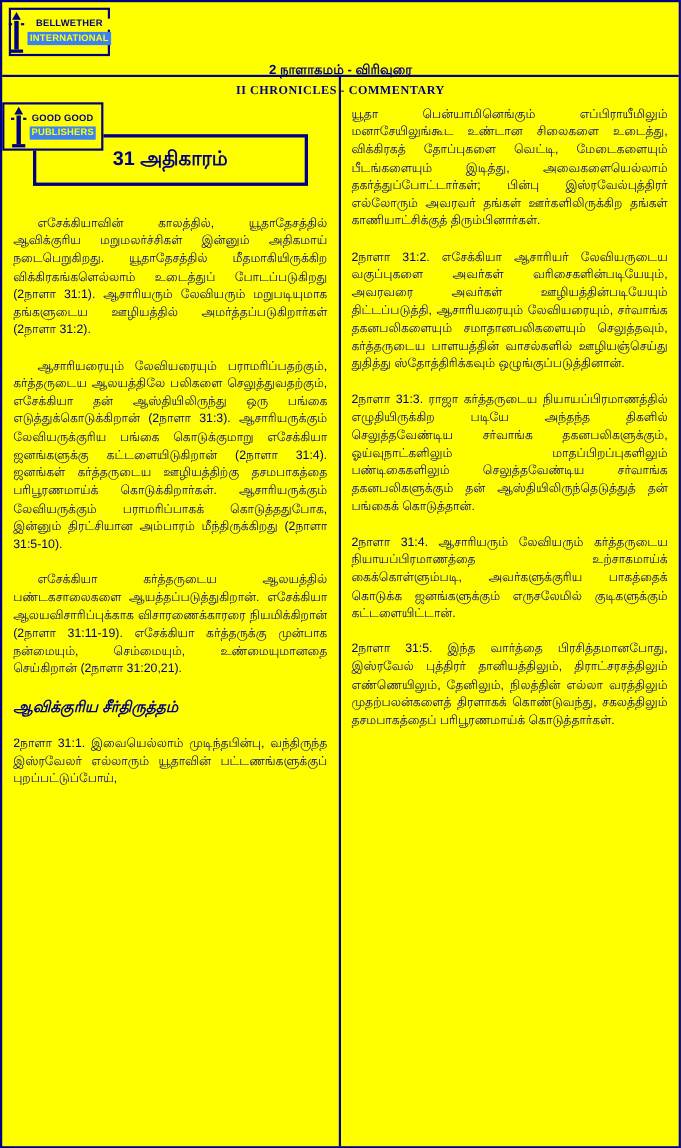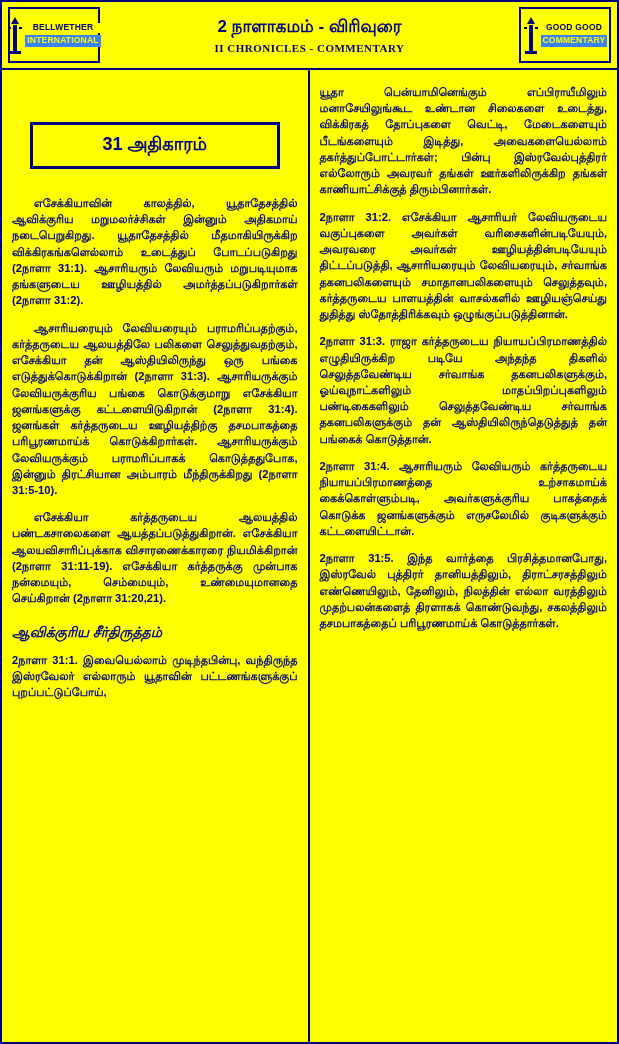--- a/index.html
+++ b/index.html
@@ -23,20 +23,21 @@
   }
 
   
   .header {
     position: relative;
     height: 68px;
     border-bottom: 2px solid #000080;
     box-sizing: border-box;
     display: flex;
     align-items: stretch;
+    flex-direction: column;
   }
   .logo-box {
     width: 92px;
     margin: 5px 0 5px 6px;
     border: 2px solid #000080;
     background: #ffff00;
     display: flex;
     align-items: center;
     justify-content: center;
     box-sizing: border-box;
@@ -73,21 +74,21 @@
     margin-top: 2px;
   }
   .header-titles {
     flex: 1;
     display: flex;
     flex-direction: column;
     align-items: center;
     justify-content: center;
   }
   .title-ta {
-    font-size: 17px;
+    font-size: 12px;
     font-weight: bold;
     color: #000080;
     text-align: center;
     line-height: 1.25;
   }
   .title-en {
     font-size: 11px;
     font-weight: bold;
     color: #000080;
     font-family: "Liberation Serif", serif;
@@ -121,27 +122,27 @@
     text-align: center;
     background: #ffff00;
   }
   .chapter-box .chapter-label {
     font-size: 18px;
     font-weight: bold;
     color: #000080;
   }
 
   p.para {
-    margin: 4px 0 11px 0;
+    margin: 16px 0 11px 0;
     font-size: 11.2px;
     line-height: 1.45;
     color: #000080;
     text-align: justify;
     text-indent: 22px;
-    font-weight: bold;
+    font-weight: normal;
   }
   p.para.noindent {
     text-indent: 0;
   }
   .section-head {
     margin: 16px 0 10px 0;
     font-size: 14px;
     font-weight: bold;
     color: #000080;
     line-height: 1.35;
@@ -188,21 +189,21 @@
           <svg width="16" height="40" viewBox="0 0 16 40">
             <rect x="6" y="10" width="4" height="26" fill="#000080"></rect>
             <path d="M8 2 L12 9 L4 9 Z" fill="#000080"></path>
             <rect x="2" y="36" width="12" height="3" fill="#000080"></rect>
             <rect x="1" y="12" width="3" height="2" fill="#000080"></rect>
             <rect x="12" y="12" width="3" height="2" fill="#000080"></rect>
           </svg>
         </span>
         <span class="logo-text">
           <span class="l1">GOOD GOOD</span>
-          <span class="l2">COMMENTARY</span>
+          <span class="l2">PUBLISHERS</span>
         </span>
       </div>
     </div>
 
   </div>
 
   <div class="columns">
 
     <div class="col col-left">
 

